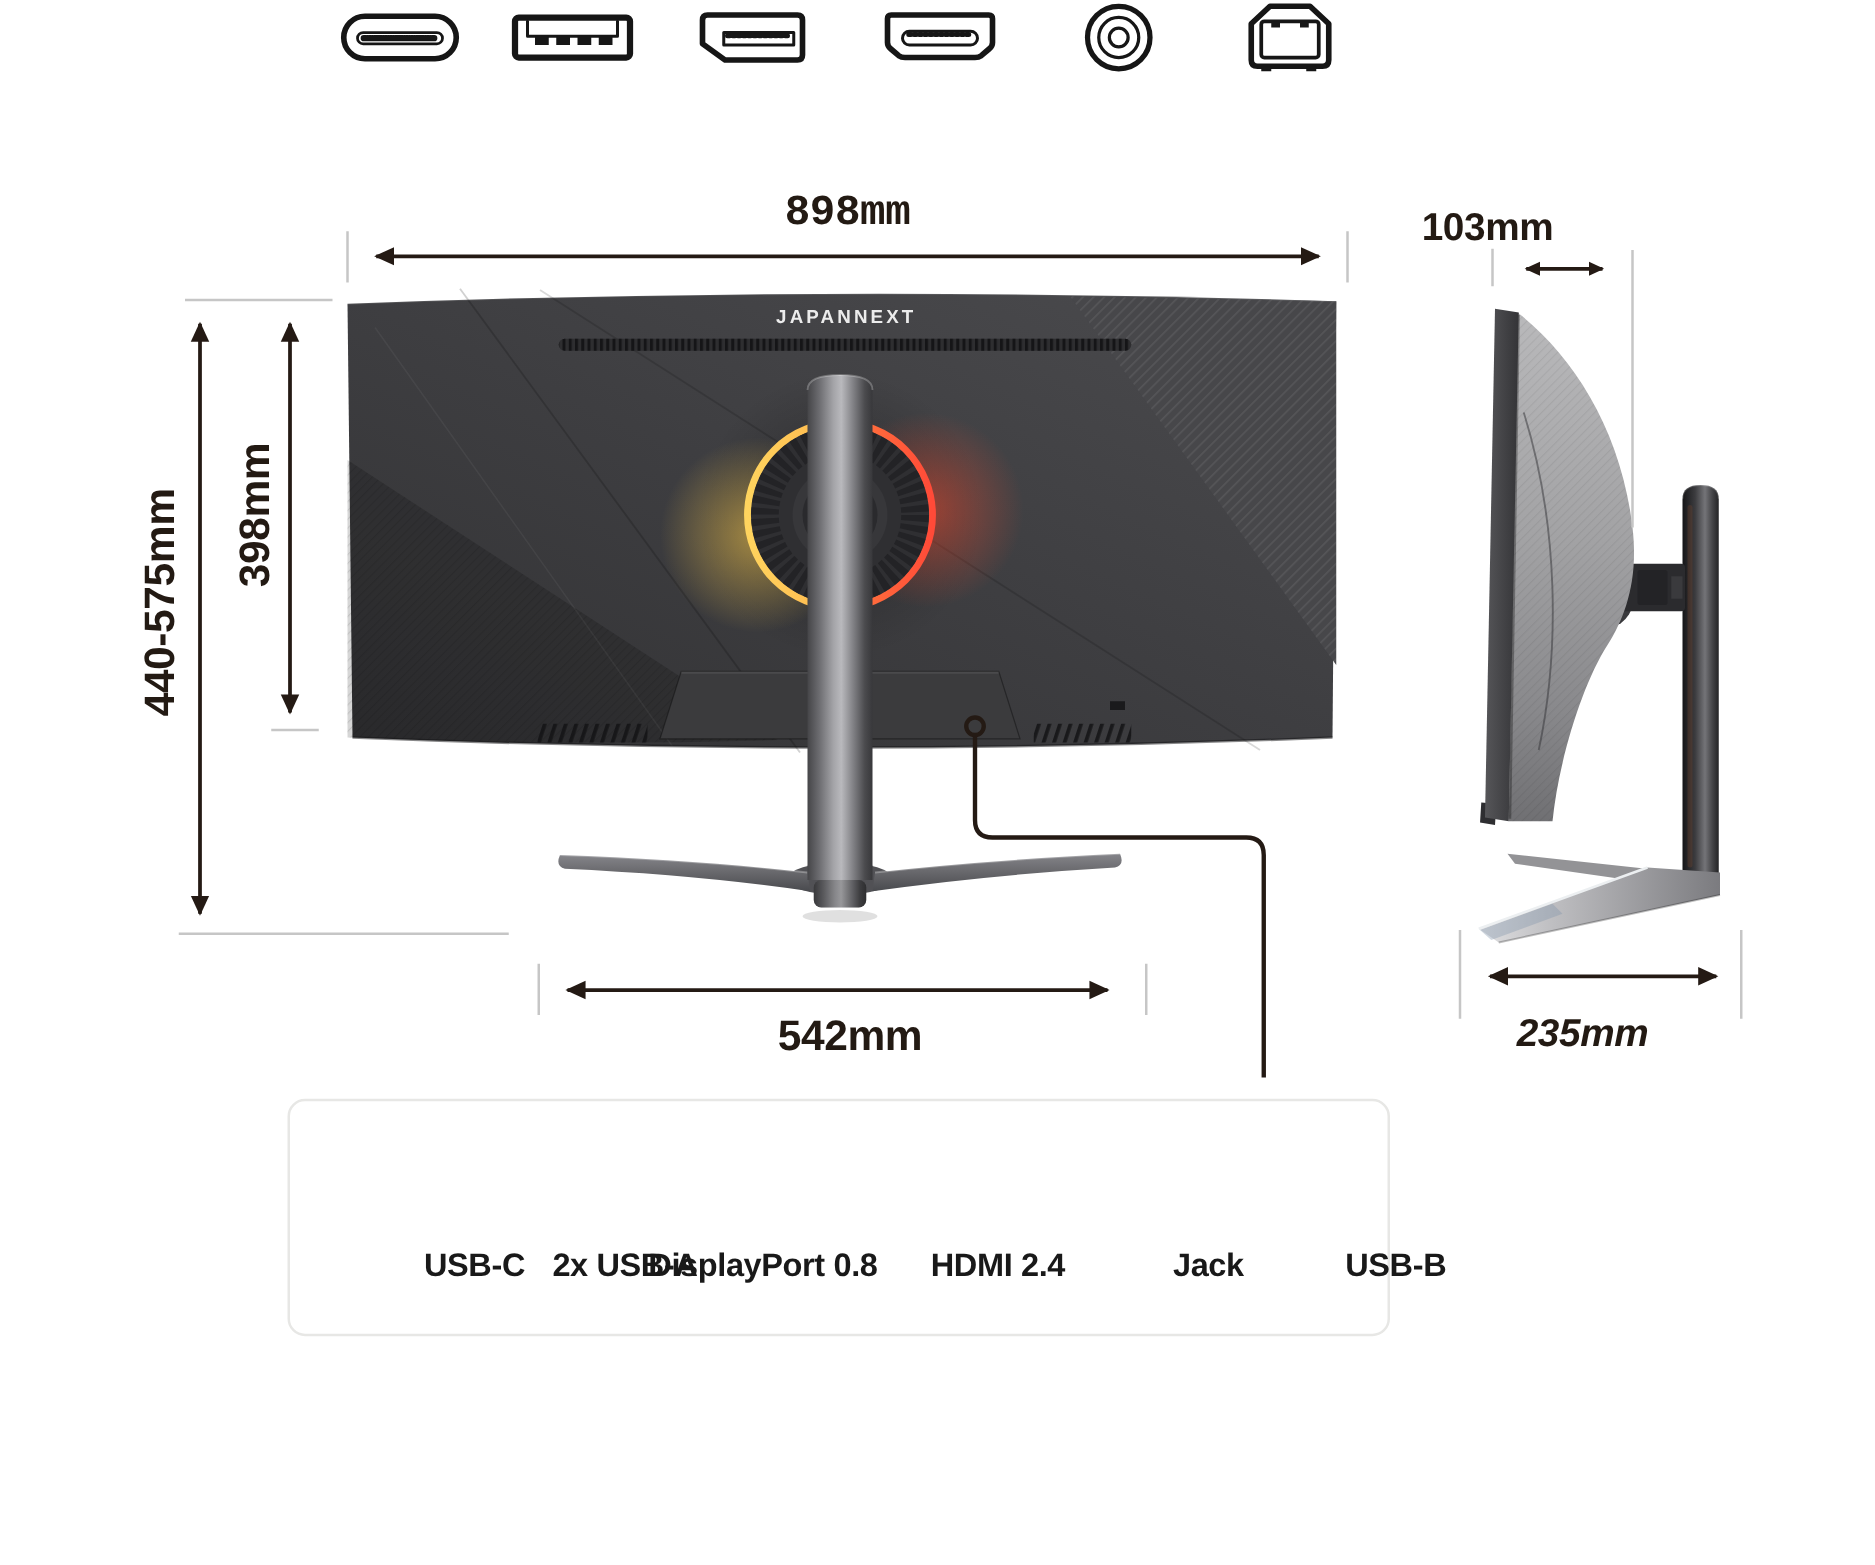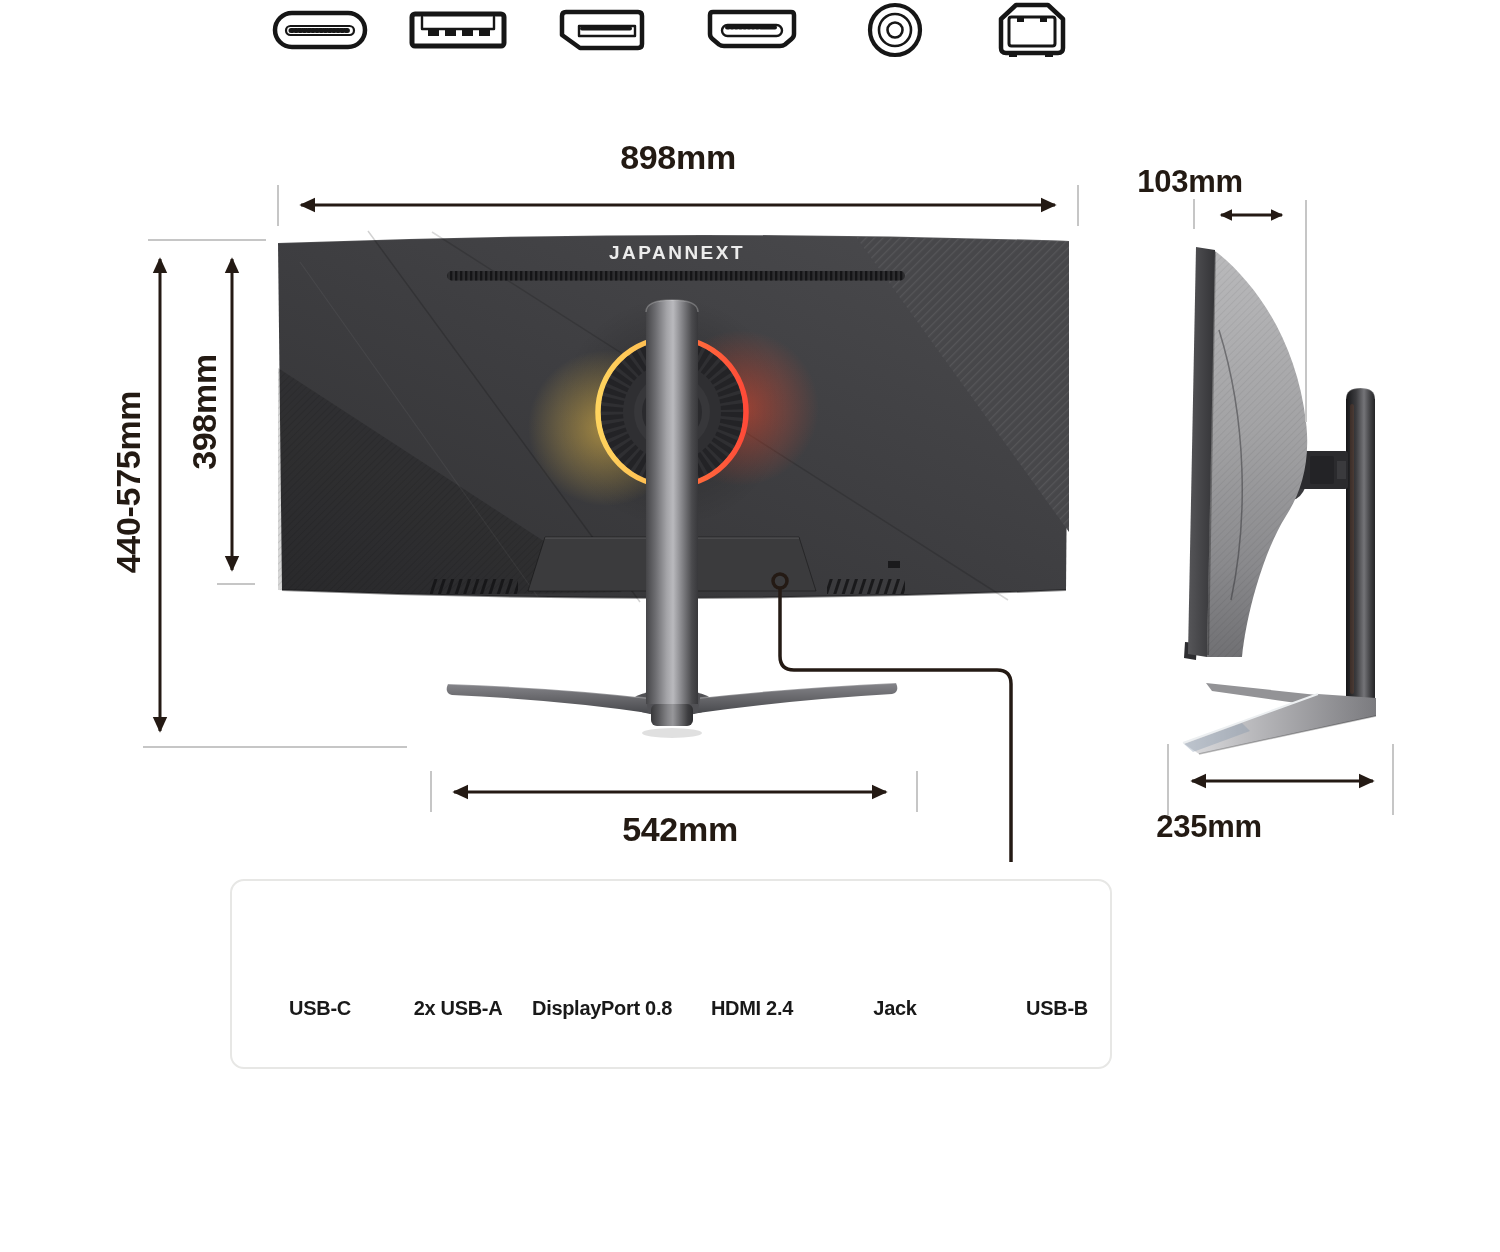--- a/index.html
+++ b/index.html
@@ -9,31 +9,31 @@
   }
   .stage svg{position:absolute;left:0;top:0;}
   .lbl{
     position:absolute;color:#231a13;font-weight:700;letter-spacing:-.3px;
     display:flex;align-items:center;justify-content:center;white-space:nowrap;
   }
   .lbl.big{font-size:34px;}
   .lbl.side{font-size:31px;}
   .lbl.rot{transform:rotate(-90deg);transform-origin:center center;}
   .logo{
-    position:absolute;color:#ececec;font-weight:700;font-size:19px;letter-spacing:2.5px;
+    position:absolute;color:#ececec;font-weight:700;font-size:15px;letter-spacing:2.5px;
     display:flex;align-items:center;justify-content:center;white-space:nowrap;
   }
   .port-box{
     position:absolute;left:230px;top:879px;width:882px;height:190px;
     background:#ffffff;border:2px solid #e7e7e5;border-radius:14px;box-sizing:border-box;
   }
   .port-icon{position:absolute;width:100px;height:60px;top:931px;}
   .port-label{
-    position:absolute;top:997px;width:200px;font-size:20px;font-weight:700;color:#191919;
-    text-align:center;white-space:nowrap;letter-spacing:-.3px;
+    position:absolute;top:997px;width:200px;font-size:26px;font-weight:700;color:#191919;
+    text-align:right;white-space:nowrap;letter-spacing:-.3px;
   }
   .pi{stroke:#161616;fill:none;stroke-linejoin:round;stroke-linecap:round;}
   .pif{fill:#161616;stroke:none;}
 </style>
 </head>
 <body>
 
 <div class="stage">
 
   <svg width="1500" height="1252" viewBox="0 0 1500 1252">
@@ -222,26 +222,26 @@
       <line x1="1192" y1="781" x2="1373" y2="781" marker-start="url(#mA)" marker-end="url(#mA)"></line>
     </g>
     <g stroke="#241a14" fill="none">
       <circle cx="780" cy="581" r="7" stroke-width="3.5"></circle>
       <path d="M780,589 V656 Q780,670 794,670 H997 Q1011,670 1011,684 V862" stroke-width="3.5"></path>
     </g>
   </svg>
 
   <div class="logo" style="left:597px;top:243px;width:160px;height:20px;">JAPANNEXT</div>
 
-  <div class="lbl big" style="left:578px;top:140px;width:200px;height:34px;">898mm</div>
+  <div class="lbl big" style="left:578px;top:154px;width:200px;height:34px;font-family:Liberation Mono, monospace;">898mm</div>
   <div class="lbl big rot" style="left:-52px;top:462px;width:360px;height:40px;">440-575mm</div>
   <div class="lbl big rot" style="left:104px;top:392px;width:200px;height:40px;">398mm</div>
   <div class="lbl big" style="left:580px;top:812px;width:200px;height:34px;">542mm</div>
   <div class="lbl side" style="left:1110px;top:166px;width:160px;height:32px;">103mm</div>
-  <div class="lbl side" style="left:1129px;top:811px;width:160px;height:32px;">235mm</div>
+  <div class="lbl side" style="left:1186px;top:811px;width:160px;height:32px;font-style:italic;">235mm</div>
 
   <div class="port-box"></div>
 
   <svg class="port-icon" style="left:270px;" viewBox="0 0 100 60">
     <rect class="pi" x="5" y="13" width="90" height="34" rx="17" stroke-width="4.5"></rect>
     <rect class="pi" x="16" y="26" width="68" height="9" rx="4.5" stroke-width="2.2"></rect>
     <line class="pi" x1="21" y1="30.5" x2="79" y2="30.5" stroke-width="5" stroke-dasharray="1.8 2.4" stroke-linecap="butt"></line>
   </svg>
   <div class="port-label" style="left:220px;">USB-C</div>
 

